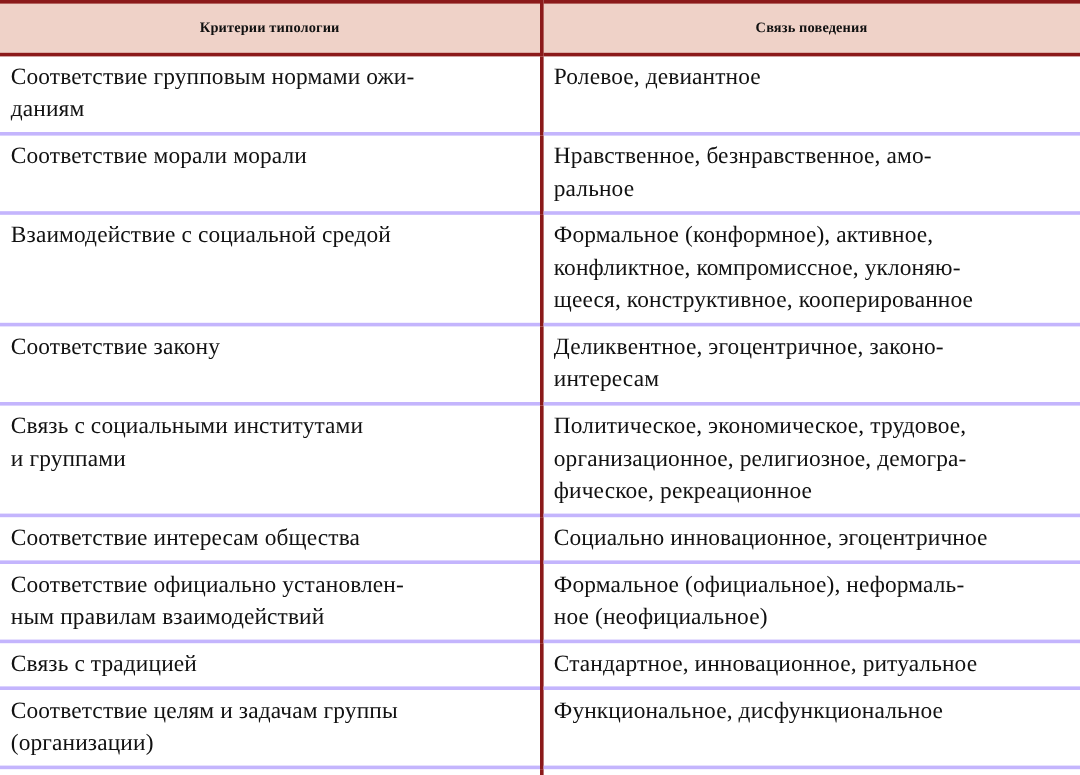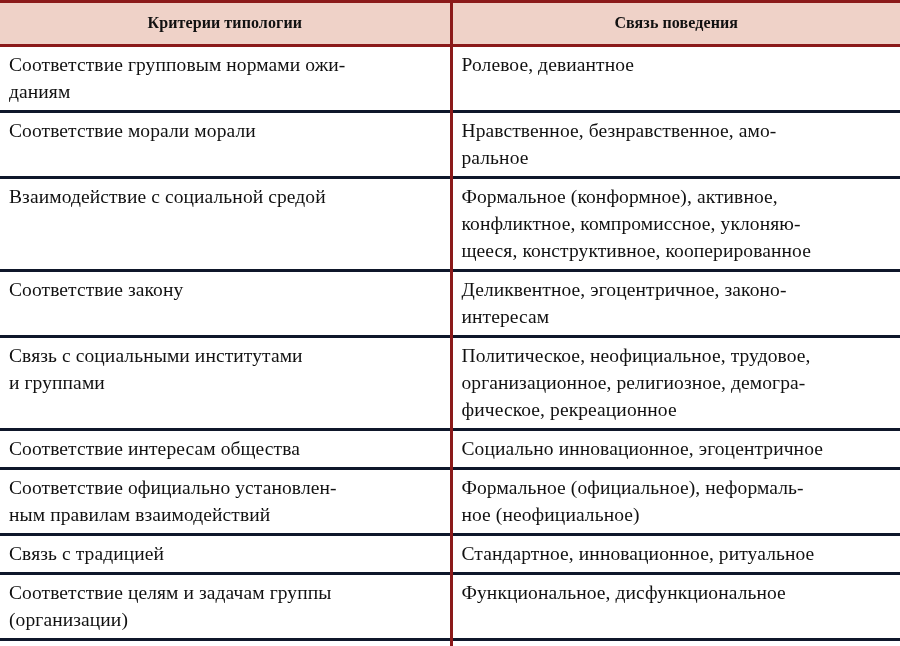--- a/index.html
+++ b/index.html
@@ -19,21 +19,21 @@
     width: 900px;
     border-collapse: collapse;
     table-layout: fixed;
   }
 
   #typology-table col.col-criteria { width: 451px; }
   #typology-table col.col-behavior { width: 449px; }
 
   
   #typology-table tr {
-    border-bottom: 3px solid #0f172a;
+    border-bottom: 3px solid #c4b5fd;
   }
 
   #typology-table thead tr {
     border-top: 3px solid #8B1A1A;
     border-bottom: 3px solid #8B1A1A;
   }
 
   #typology-table th,
   #typology-table td {
     vertical-align: top;
@@ -46,21 +46,21 @@
   
   #typology-table th.cell-criteria,
   #typology-table td.cell-criteria {
     border-right: 3px solid #8B1A1A;
   }
 
   #typology-table thead th {
     background: #EFD2C8;
     text-align: center;
     font-weight: bold;
-    font-size: 16px;
+    font-size: 12px;
     line-height: 26px;
     padding-top: 7px;
     padding-bottom: 8px;
     white-space: nowrap;
   }
 
   #typology-table tbody td {
     background: #ffffff;
     text-align: left;
   }
@@ -126,21 +126,21 @@
           <span class="cell-line">Деликвентное, эгоцентричное, законо-</span>
           <span class="cell-line">интересам</span>
         </td>
       </tr>
       <tr>
         <td class="cell-criteria">
           <span class="cell-line">Связь с социальными институтами</span>
           <span class="cell-line">и группами</span>
         </td>
         <td class="cell-behavior">
-          <span class="cell-line">Политическое, неофициальное, трудовое,</span>
+          <span class="cell-line">Политическое, экономическое, трудовое,</span>
           <span class="cell-line">организационное, религиозное, демогра-</span>
           <span class="cell-line">фическое, рекреационное</span>
         </td>
       </tr>
       <tr>
         <td class="cell-criteria">
           <span class="cell-line">Соответствие интересам общества</span>
         </td>
         <td class="cell-behavior">
           <span class="cell-line">Социально инновационное, эгоцентричное</span>

